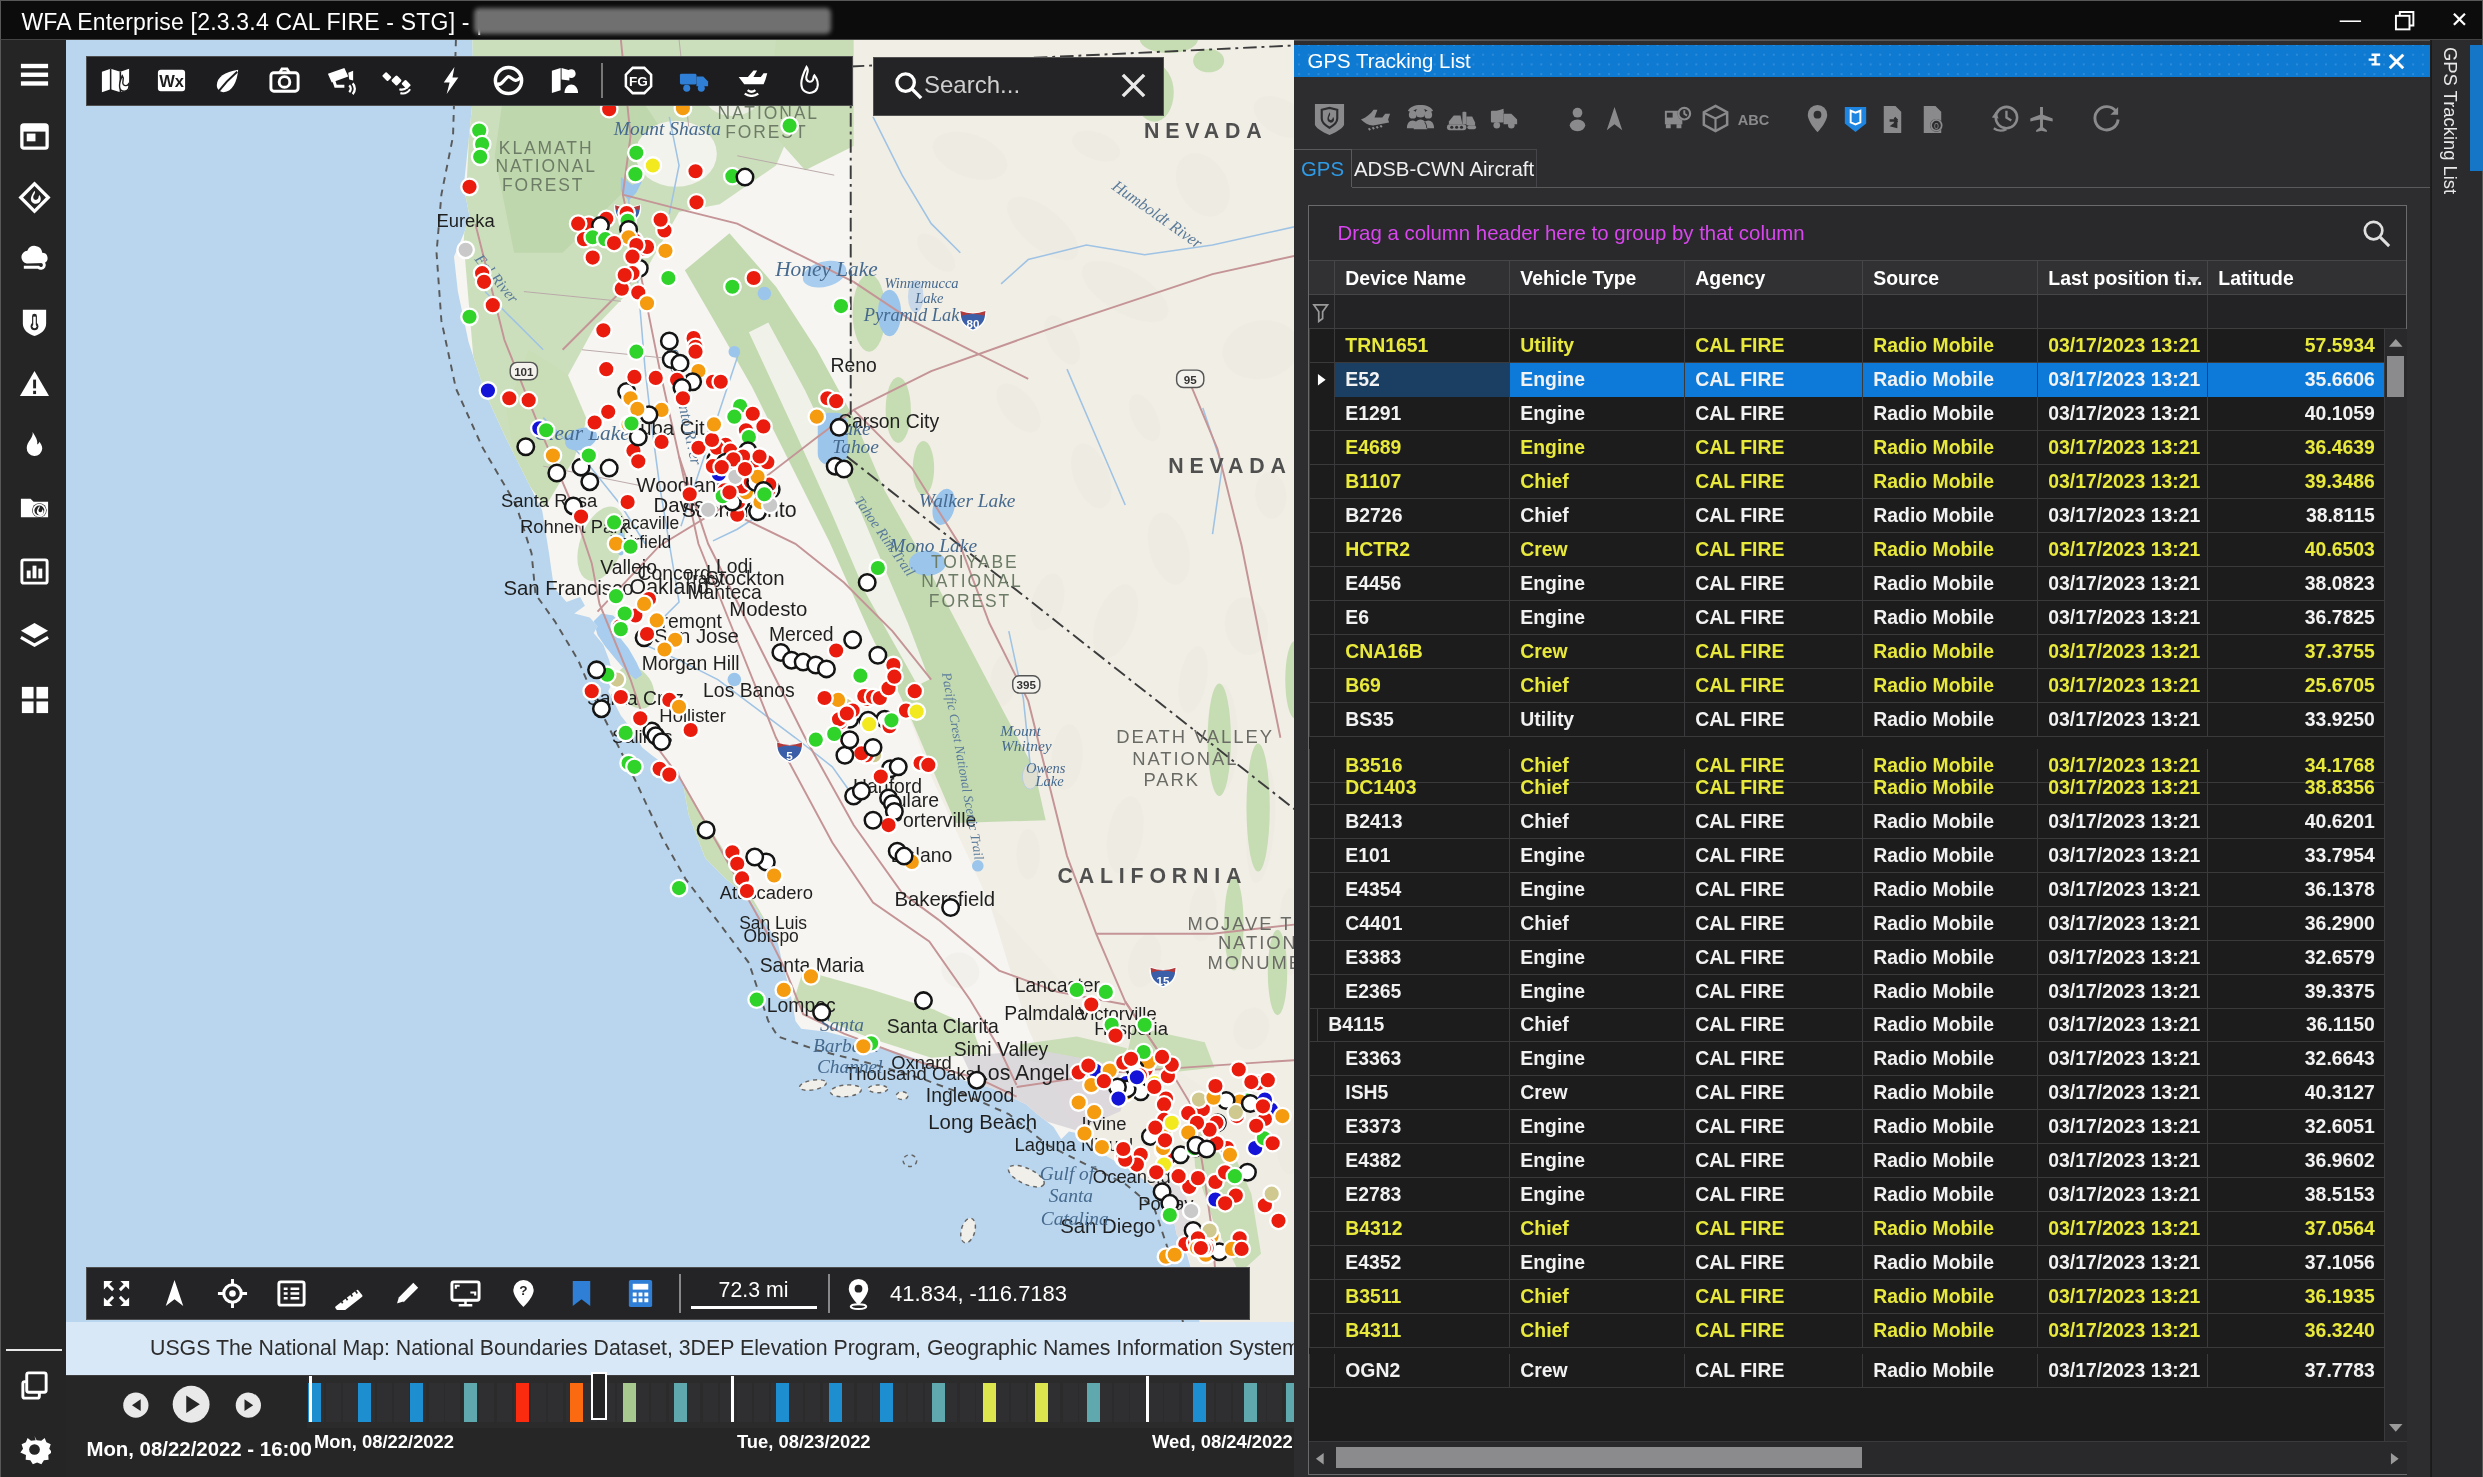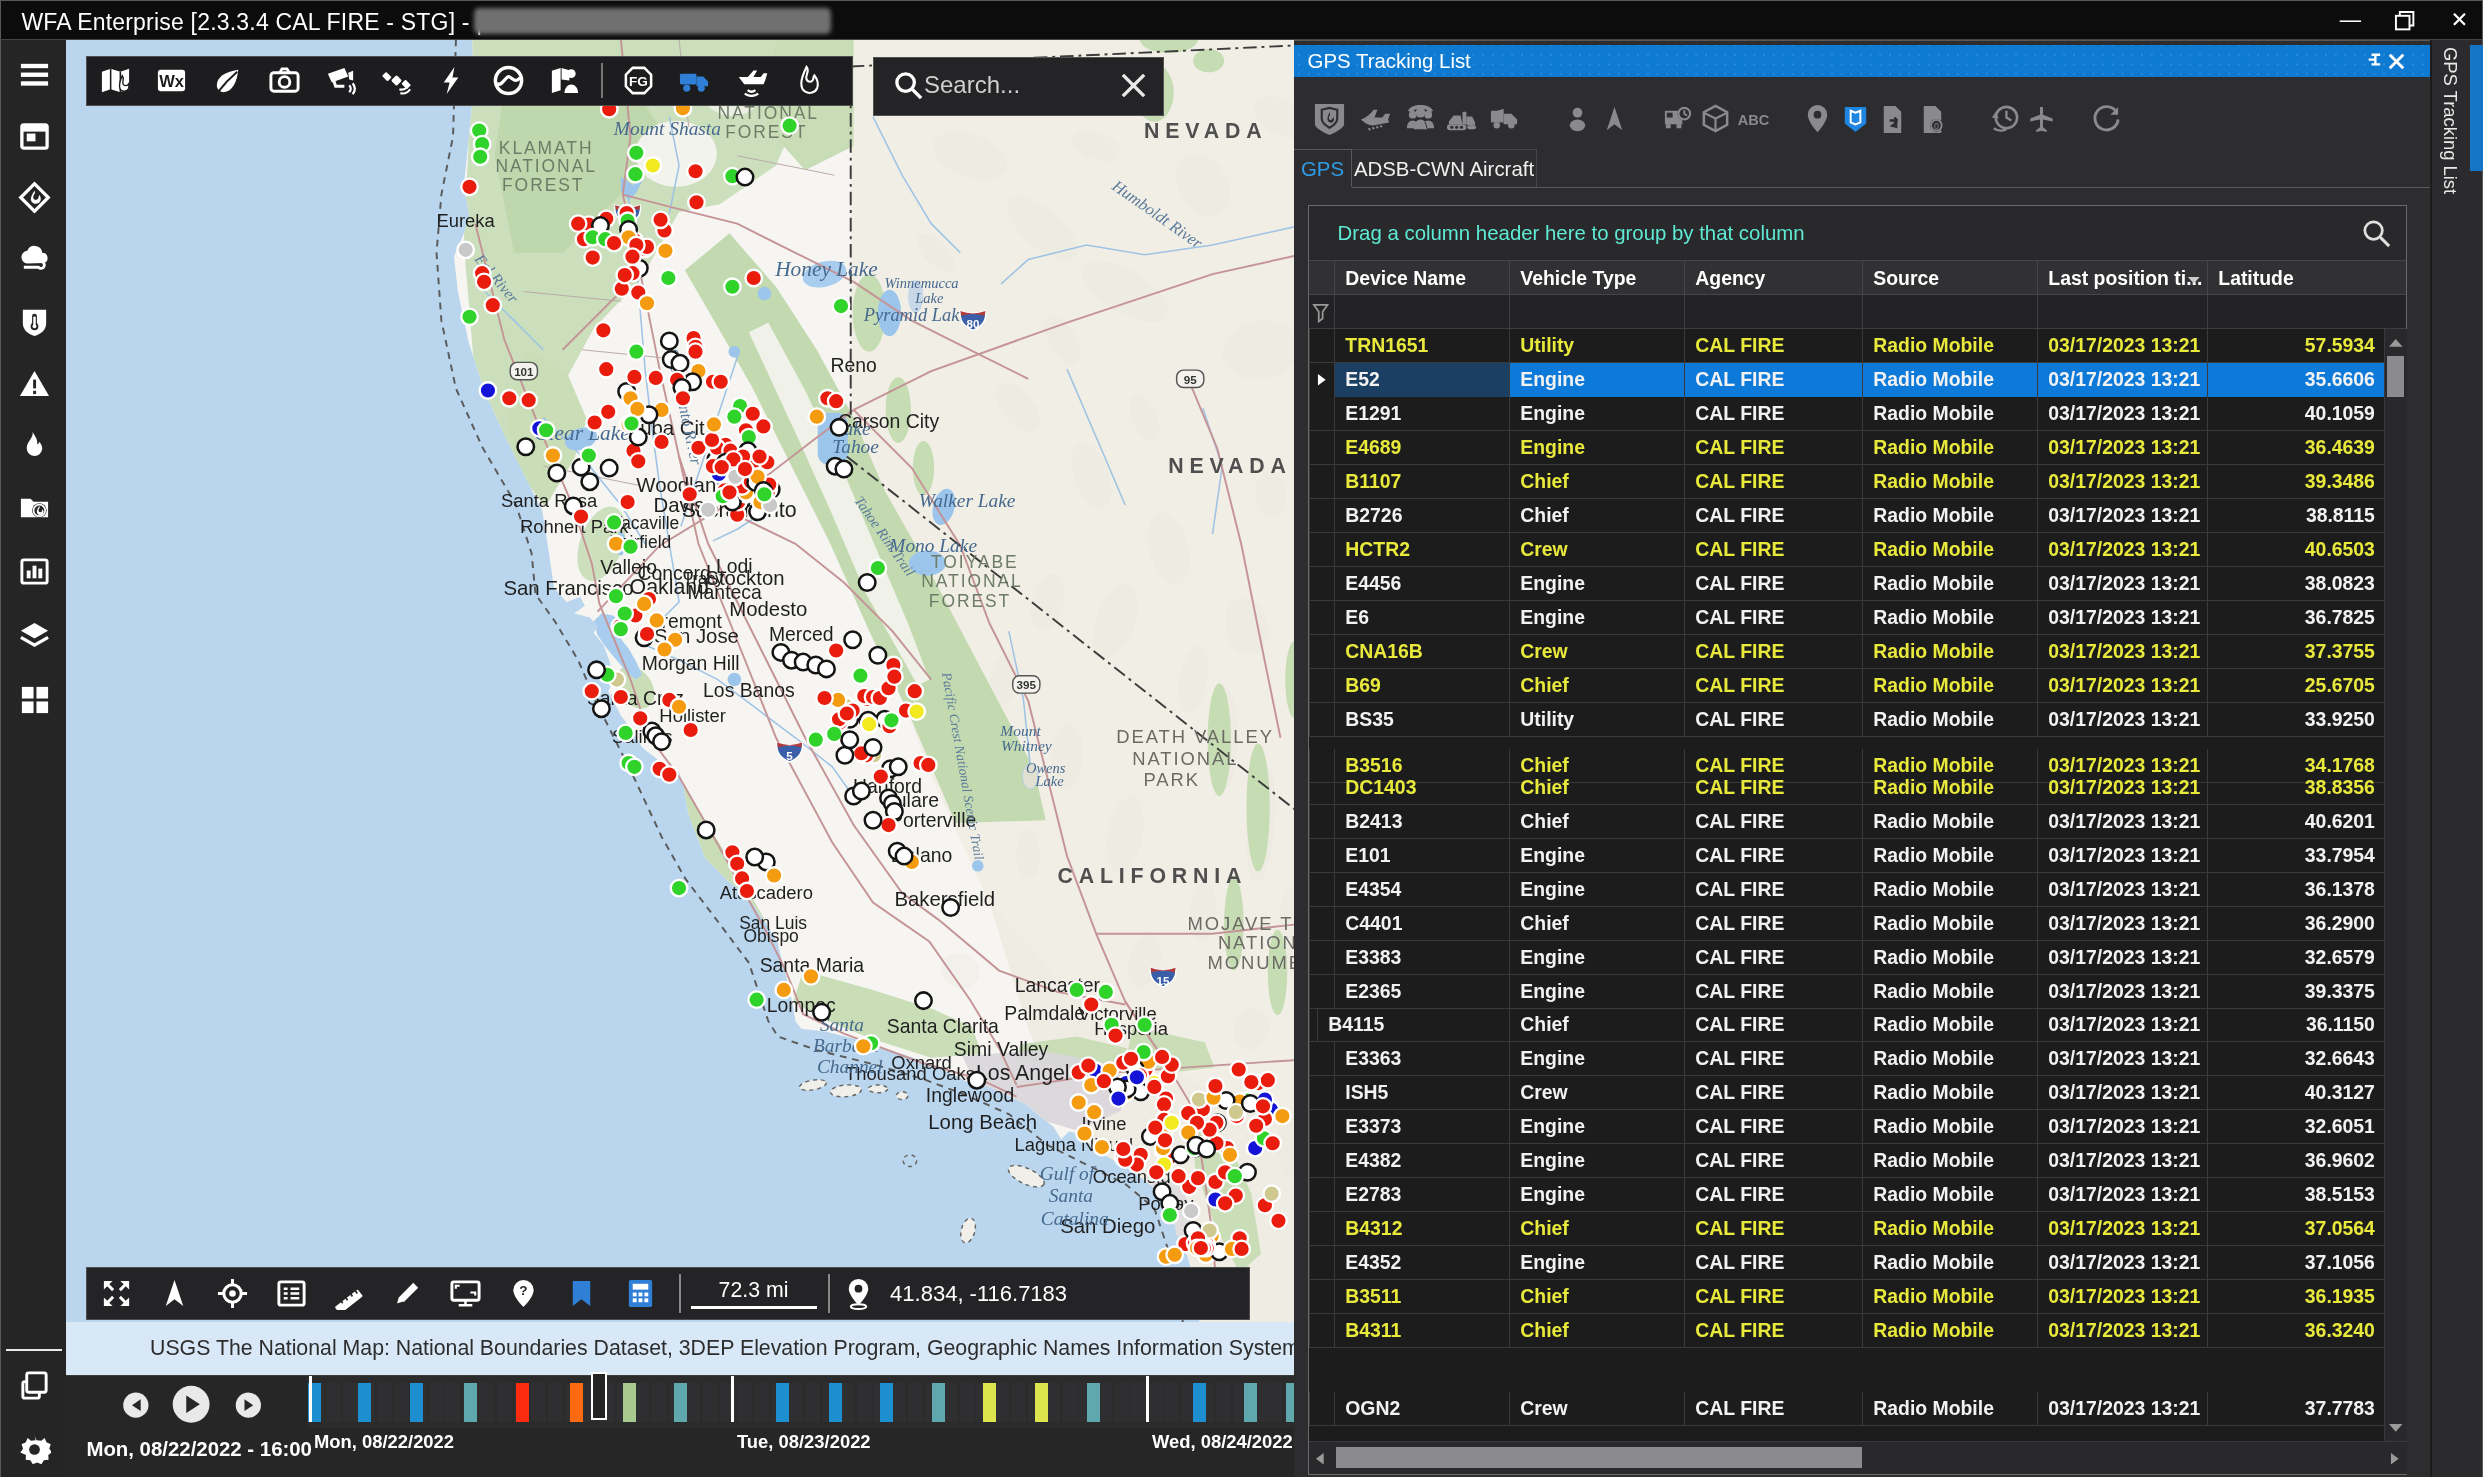--- a/index.html
+++ b/index.html
@@ -15,21 +15,21 @@
 #timeline{position:absolute;left:0px;top:1335px;width:1228px;height:103px;background:#262627;border-top:1px solid #3c3c3c;}
 #maptb{position:absolute;left:20.4px;top:15.5px;width:767px;height:50px;background:#1d1d1f;border:1.9px solid #4e4e4e;display:flex;align-items:center;}
 #searchbox{position:absolute;left:807px;top:16.5px;width:291px;height:59px;background:#242426;border:1.9px solid #525252;}
 #btoolbar{position:absolute;left:20.4px;top:1227px;width:1164px;height:53px;background:#242426;border:1.9px solid #4e4e4e;display:flex;align-items:center;}
 #gpspanel{position:absolute;left:1294px;top:40px;width:1136px;height:1438px;background:#2d2d30;border-top:1px solid #585858;}
 #gtitle{position:absolute;left:0;top:3.9px;width:1136px;height:32px;background:#0f7ad2;color:#fff;font-size:20.4px;line-height:32px;padding-left:13.6px;background-image:radial-gradient(rgba(255,255,255,.13) 1.3px,transparent 1.4px);background-size:9.7px 9.7px;background-position:39px 4.9px;}
 #rstrip{position:absolute;left:2431px;top:40px;width:52px;height:1438px;background:#2b2b2e;border-left:1px solid #1a1a1a;border-right:1px solid #585858;}
 #vtext{position:absolute;left:2461px;top:47px;width:155px;height:23px;color:#e8e8e8;font-size:18.4px;transform:rotate(90deg);transform-origin:0 0;white-space:nowrap;}
 #bluebar{position:absolute;left:2470px;top:45px;width:12.6px;height:126px;background:#1576c8;}
 #gtable{position:absolute;left:13.6px;top:164px;width:1099px;height:1270px;border:1px solid #6a6a6a;background:#1c1c1d;}
-#draghdr{position:absolute;left:0;top:0;width:1097px;height:54px;background:#29292b;color:#5eead4;font-size:20.4px;line-height:54px;padding-left:29px;}
+#draghdr{position:absolute;left:0;top:0;width:1097px;height:54px;background:#29292b;color:#d946ef;font-size:20.4px;line-height:54px;padding-left:29px;}
 .hrow{position:absolute;left:0;top:54px;height:35px;width:1097px;background:#313134;border-top:1px solid #464649;border-bottom:1px solid #464649;}
 .frow{position:absolute;left:0;top:89px;height:34px;width:1097px;background:#232325;border-bottom:1px solid #3e3e41;}
 .hc{position:absolute;top:0;height:35px;color:#fff;font-size:19.4px;font-weight:bold;line-height:34px;padding-left:10.7px;border-left:1px solid #464649;}
 .fc{position:absolute;top:0;height:34px;border-left:1px solid #3e3e41;}
 .drow{position:absolute;left:0;height:34px;width:1075px;border-bottom:1px solid #3a3a3d;font-size:19.4px;font-weight:bold;}
 .dc{position:absolute;top:0;height:34px;line-height:33px;padding-left:10.7px;border-left:1px solid #3a3a3d;white-space:nowrap;}
 .num{text-align:right;padding-right:9.7px;padding-left:0;}
 .yel{color:#e9e93c;}
 .wht{color:#f2f2f2;}
 </style></head><body>
@@ -1399,21 +1399,21 @@
       </div>
       <div class="drow" style="top:1108px;">
         <div class="dc" style="left:0;width:25px;"></div>
         <div class="dc yel" style="left:25px;width:175px;">B4311</div>
         <div class="dc yel" style="left:200px;width:175px;">Chief</div>
         <div class="dc yel" style="left:375px;width:179px;">CAL FIRE</div>
         <div class="dc yel" style="left:553px;width:175px;">Radio Mobile</div>
         <div class="dc yel" style="left:728px;width:170px;">03/17/2023 13:21</div>
         <div class="dc yel num" style="left:898px;width:178px;">36.3240</div>
       </div>
-      <div class="drow" style="top:1186px;">
+      <div class="drow" style="top:1148px;">
         <div class="dc" style="left:0;width:25px;"></div>
         <div class="dc wht" style="left:25px;width:175px;">OGN2</div>
         <div class="dc wht" style="left:200px;width:175px;">Crew</div>
         <div class="dc wht" style="left:375px;width:179px;">CAL FIRE</div>
         <div class="dc wht" style="left:553px;width:175px;">Radio Mobile</div>
         <div class="dc wht" style="left:728px;width:170px;">03/17/2023 13:21</div>
         <div class="dc wht num" style="left:898px;width:178px;">37.7783</div>
       </div>
       <div style="position:absolute;left:1075px;top:123px;width:23px;height:1112px;background:#29292b;border-left:1px solid #3a3a3d;">
         <svg width="17.5" height="11.6" viewBox="0 0 18 12" style="position:absolute;left:2.9px;top:7.8px">

